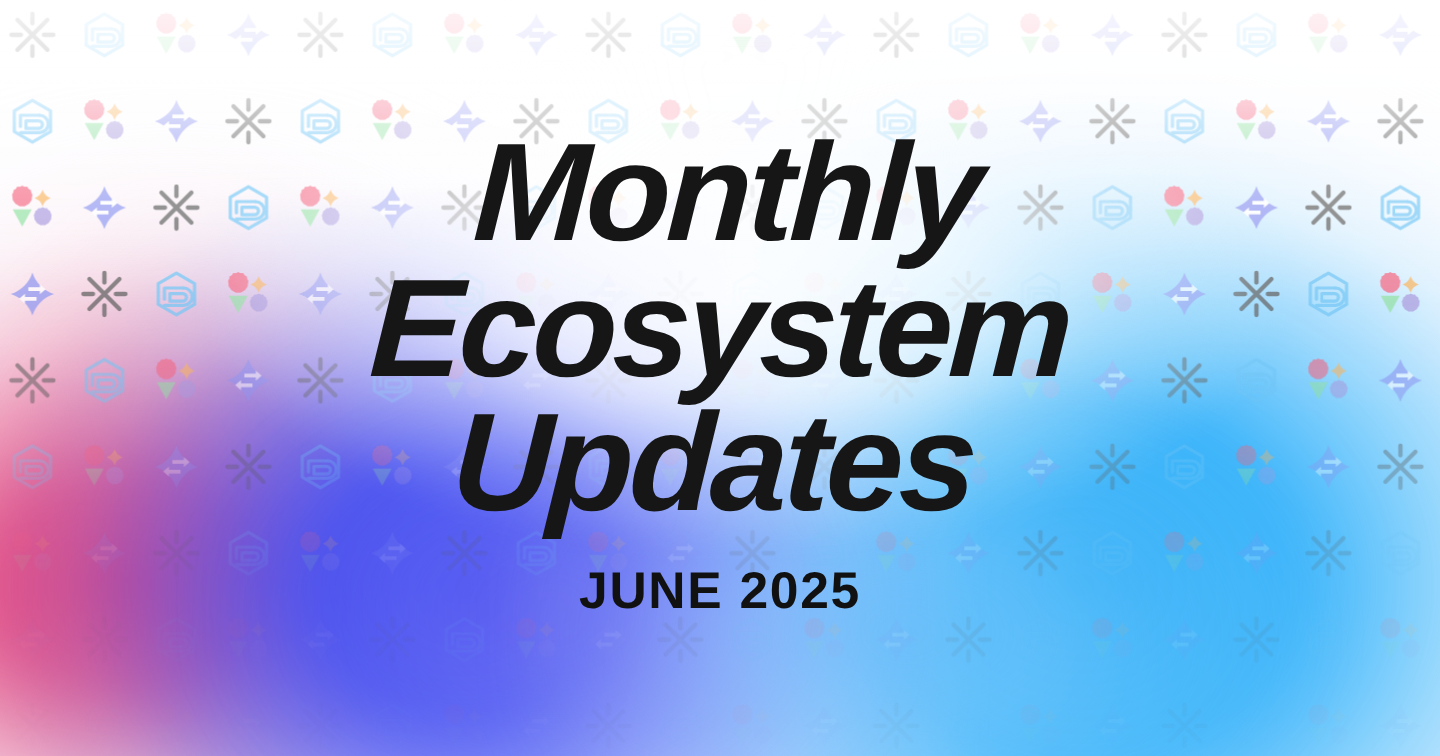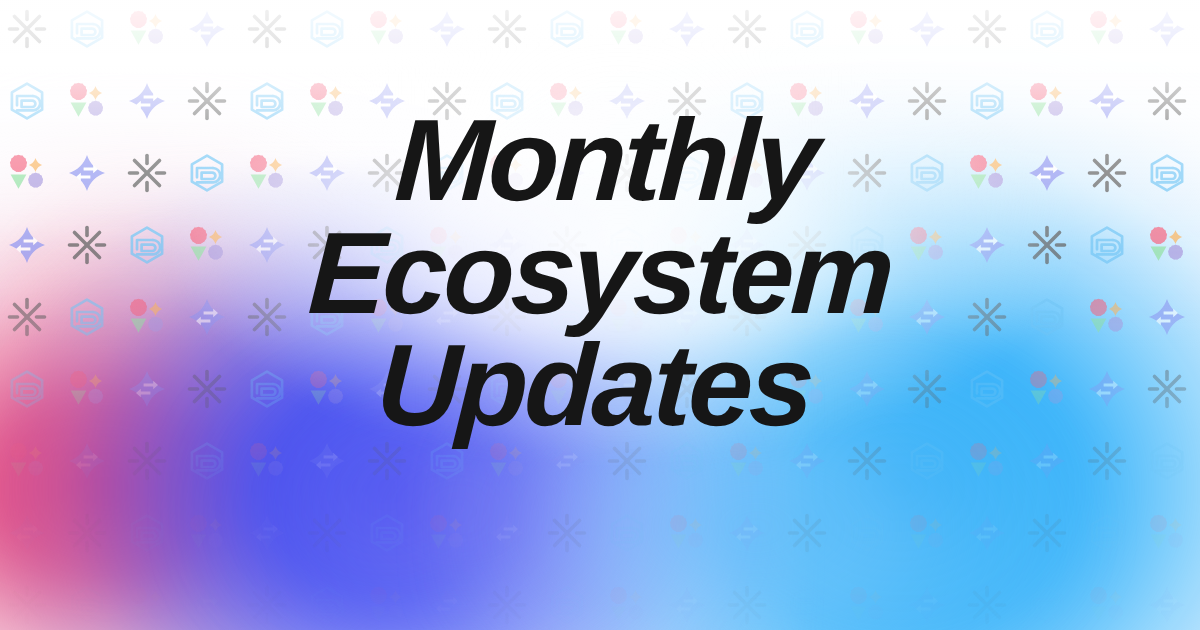--- a/index.html
+++ b/index.html
@@ -407,15 +407,16 @@
 
   <div class="bg-wash-top"></div>
   <div class="bg-wash-center"></div>
 
   <div id="text-block">
     <h1 id="page-title">
       <span class="tl">Monthly</span>
       <span class="tl">Ecosystem</span>
       <span class="tl">Updates</span>
     </h1>
+    <div id="issue-date">JUNE 2025</div>
   </div>
 
 </div>
 
 </body></html>

